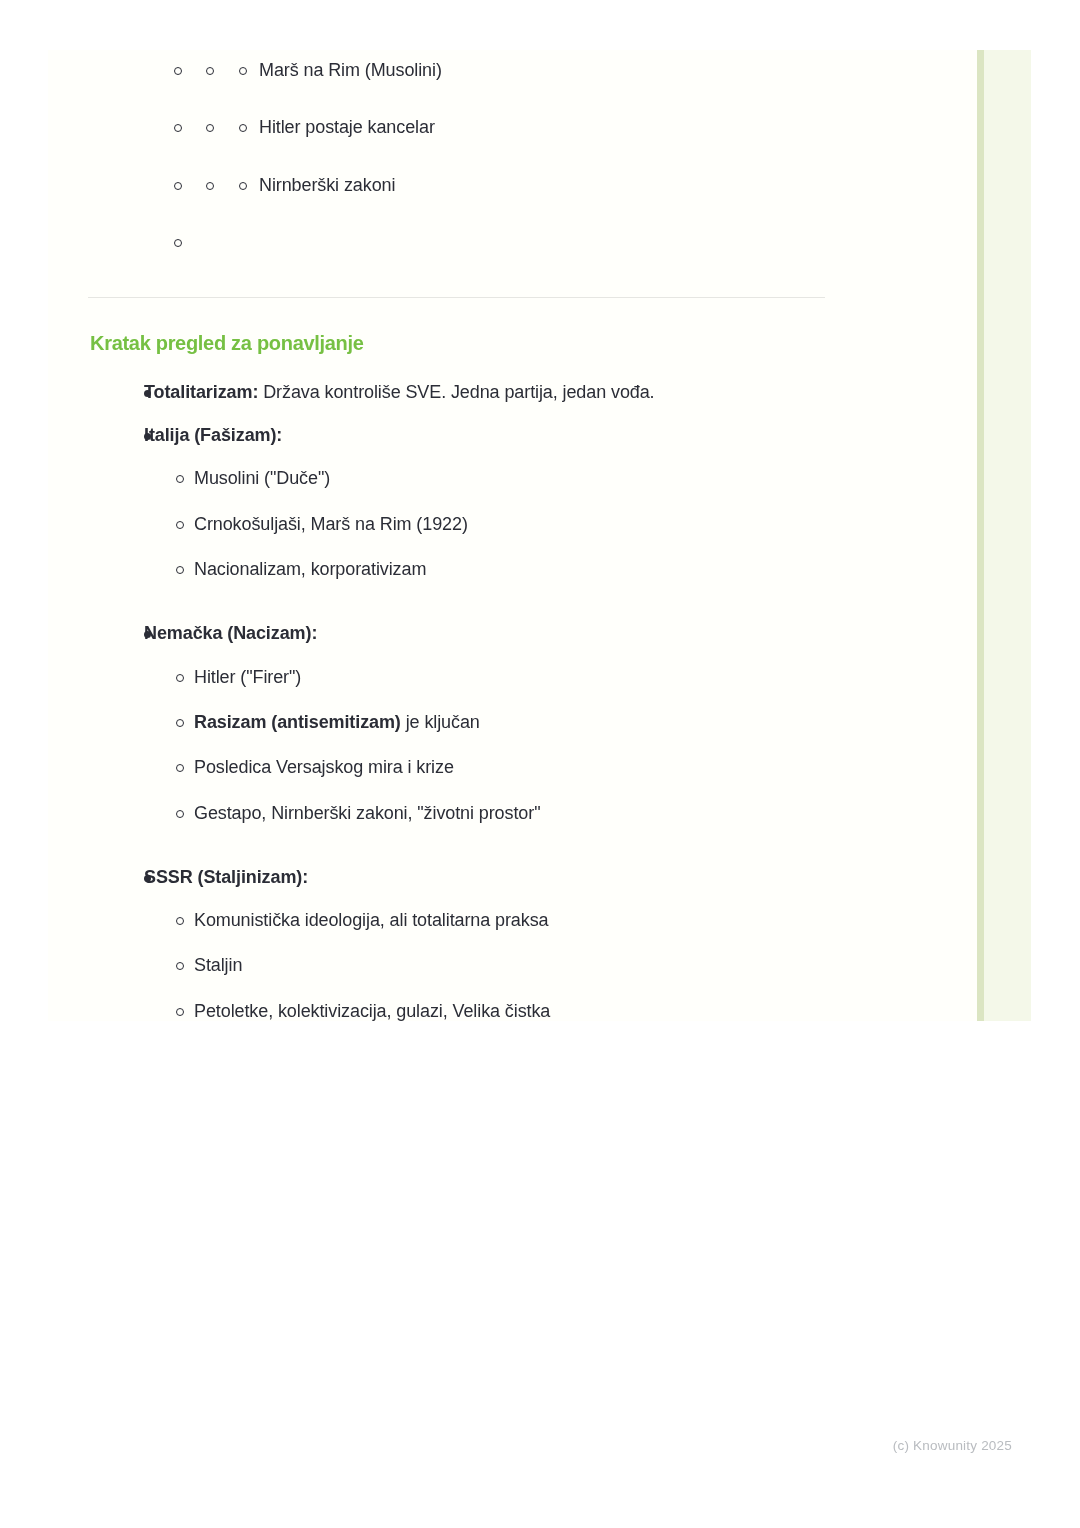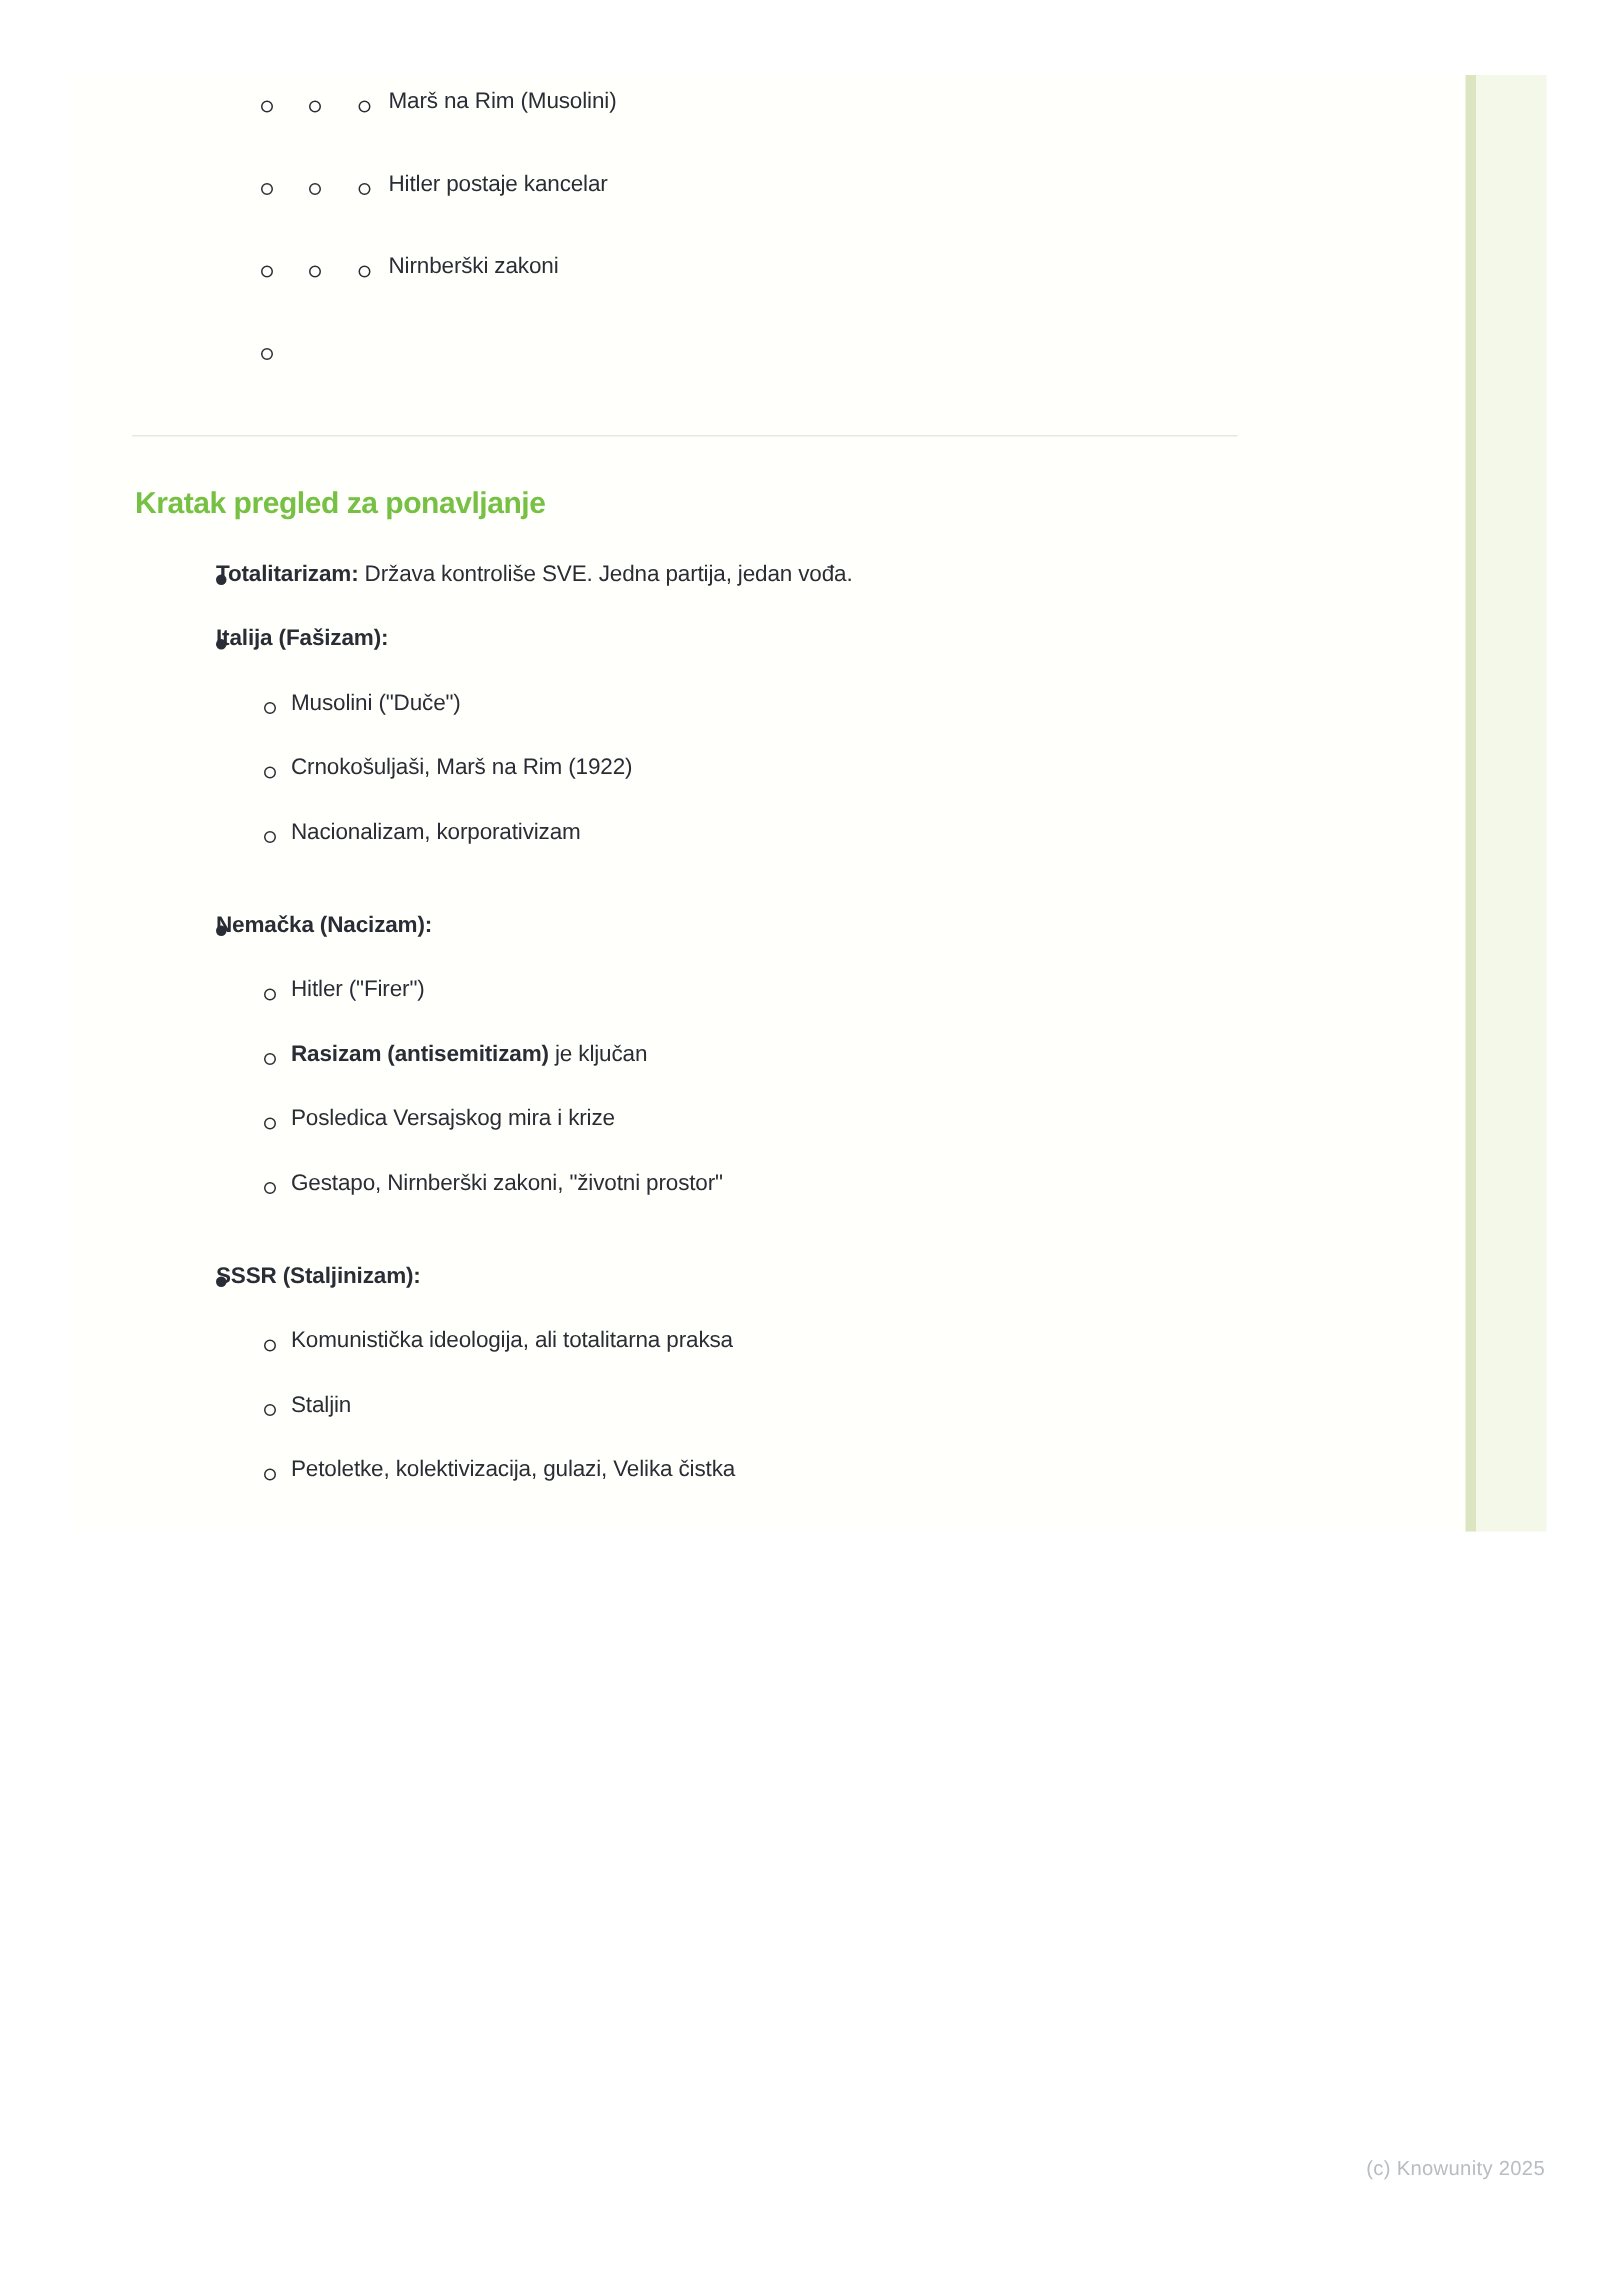--- a/index.html
+++ b/index.html
@@ -54,21 +54,21 @@
     height: 971px;
     box-sizing: border-box;
     padding: 0 40px;
   }
 
   
   .row {
     position: relative;
     display: block;
     color: #2b2d36;
-    font-size: 15px;
+    font-size: 18px;
     line-height: 1.35;
     letter-spacing: -0.1px;
   }
 
   .marker {
     position: absolute;
     top: 9px;
     width: 8px;
     height: 8px;
     box-sizing: border-box;
@@ -151,21 +151,21 @@
   }
   .row.lvl2 > .marker.hollow { left: 88px; top: 9px; }
 
   .group-gap {
     height: 19px;
   }
 
   
   .footer {
     position: absolute;
-    right: 50px;
+    right: 68px;
     top: 1438px;
     font-size: 13.5px;
     color: #b9bcc0;
     letter-spacing: 0.2px;
   }
 </style>
 </head>
 <body>
 
 <div class="page-card"></div>

